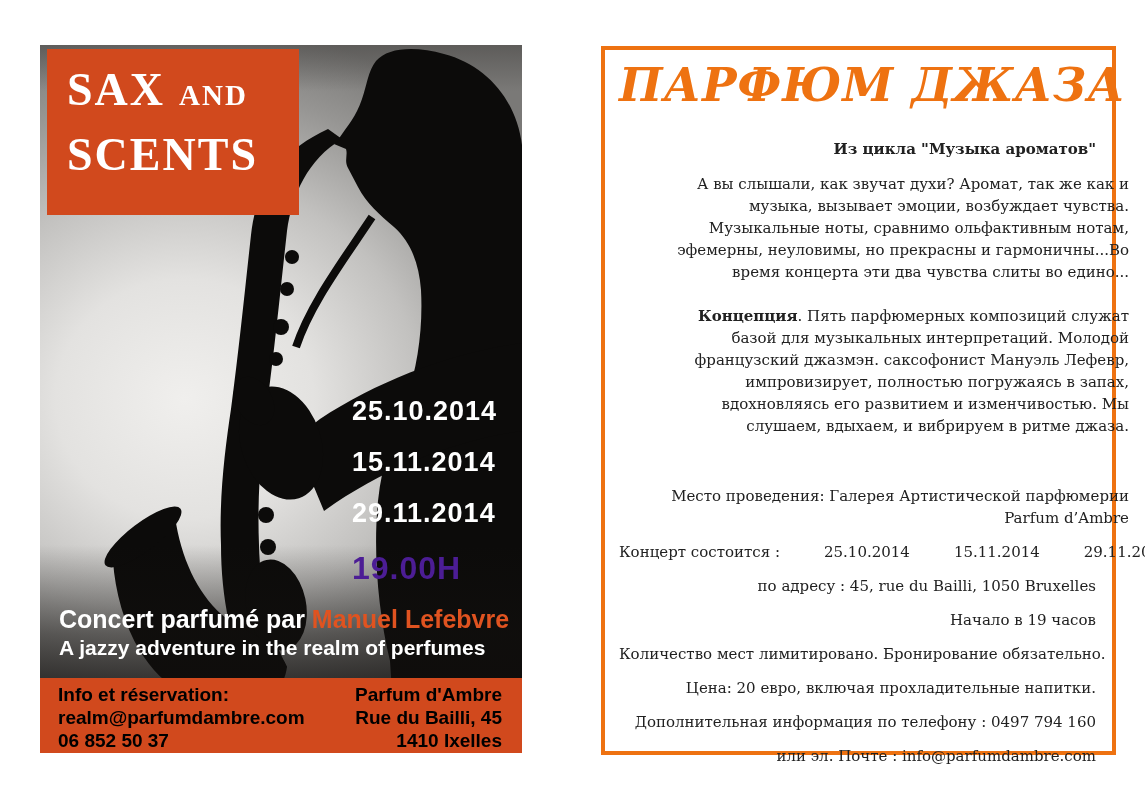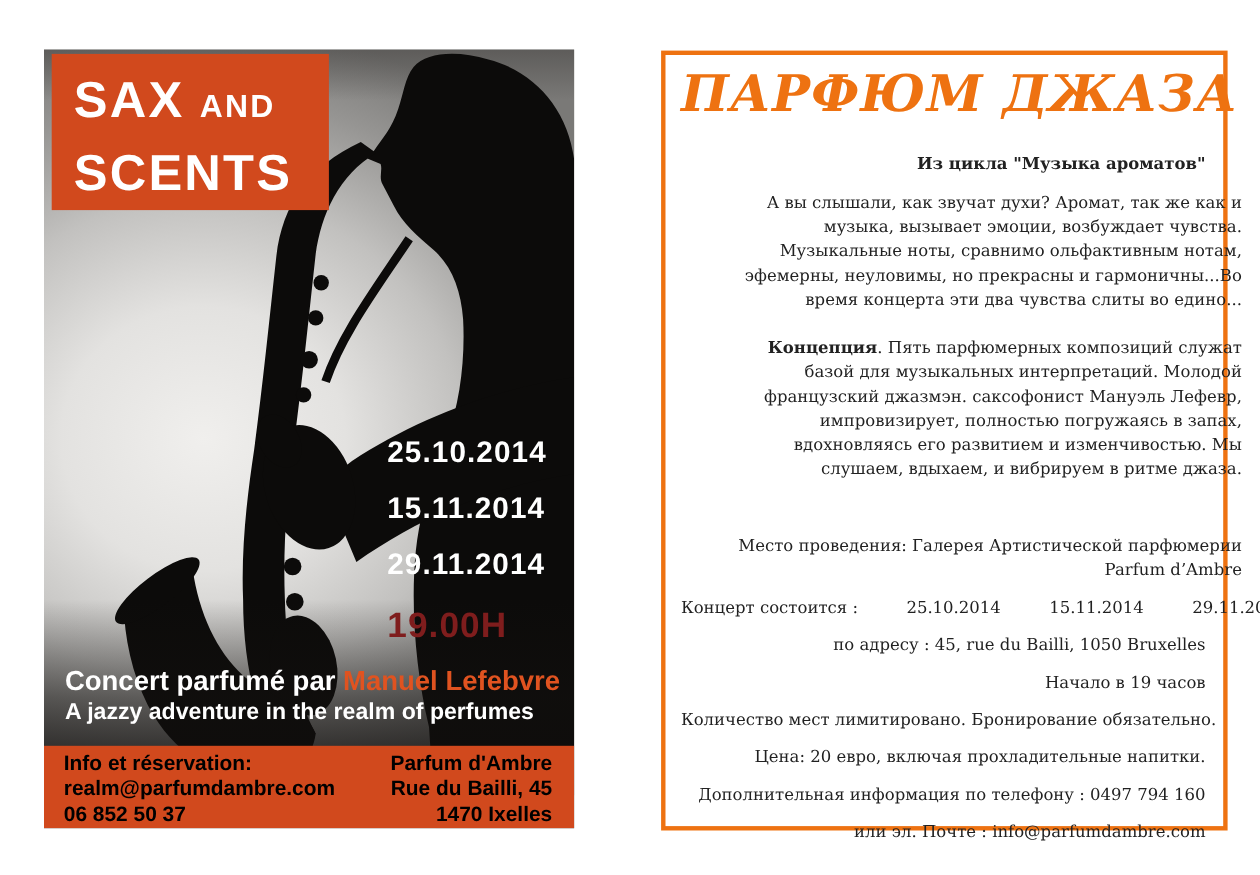--- a/index.html
+++ b/index.html
@@ -21,32 +21,32 @@
     position:absolute; left:0; top:0; width:100%; height:46px;
     background:linear-gradient(to bottom, rgba(70,68,66,0.55), rgba(70,68,66,0));
   }
   .photo svg { position:absolute; left:0; top:0; }
   .photo-bottom-shade {
     position:absolute; left:0; top:500px; width:100%; height:178px;
     background:linear-gradient(to bottom, rgba(18,16,14,0) 0%,
                rgba(18,16,14,0.55) 50%, rgba(14,12,11,0.93) 100%);
   }
   .banner {
-    position:absolute; left:7px; top:4px; width:252px; height:142px;
-    background:#d1491d; color:#ffffff; padding:10px 0 0 20px;
+    position:absolute; left:7px; top:4px; width:252px; height:166px;
+    background:#d1491d; color:#ffffff; padding:10px 0 0 20px;font-family:Liberation Serif, serif;
   }
   .banner-line1 { font-size:46px; font-weight:bold; letter-spacing:2px; line-height:62px; }
   .banner-and   { font-size:29px; font-weight:bold; letter-spacing:2px; margin-left:14px; }
   .banner-line2 { font-size:46px; font-weight:bold; letter-spacing:2px; line-height:58px; }
   .dates {
     position:absolute; left:312px; top:341px; color:#ffffff;
     font-weight:bold; font-size:27px;
   }
   .date-line { height:51px; line-height:51px; letter-spacing:1px; }
-  .time-line { height:56px; line-height:58px; font-size:32px; color:#7f1d1d; letter-spacing:1px; }
+  .time-line { height:56px; line-height:58px; font-size:32px; color:#4c1d95; letter-spacing:1px; }
   .concert-lines {
     position:absolute; left:19px; top:559px; width:450px; color:#ffffff;
   }
   .concert-l1 { font-size:25px; font-weight:bold; line-height:30px; white-space:nowrap; }
   .concert-l1 .perf-name { color:#e05320; }
   .concert-l2 { font-size:21px; font-weight:bold; line-height:27px; white-space:nowrap; }
   .poster-footer {
     position:absolute; left:0; top:633px; width:482px; height:75px;
     background:#d1491d; color:#000000; font-weight:bold; font-size:19px;
     display:flex; justify-content:space-between; padding:5px 20px 0 18px;
@@ -141,21 +141,21 @@
 
   <div class="poster-footer">
     <div class="pf-left">
       <div>Info et réservation:</div>
       <div>realm@parfumdambre.com</div>
       <div>06 852 50 37</div>
     </div>
     <div class="pf-right">
       <div>Parfum d'Ambre</div>
       <div>Rue du Bailli, 45</div>
-      <div>1470 Ixelles</div>
+      <div>1410 Ixelles</div>
     </div>
   </div>
 </div>
 
 <div class="flyer">
   <div class="flyer-title">ПАРФЮМ ДЖАЗА</div>
 
   <div class="flyer-subtitle">Из цикла "Музыка ароматов"</div>
 
   <div class="flyer-p">А вы слышали, как звучат духи? Аромат, так же как и музыка, вызывает эмоции, возбуждает чувства. Музыкальные ноты,  сравнимо ольфактивным нотам, эфемерны, неуловимы,  но прекрасны и гармоничны...Во время концерта эти два чувства слиты во едино...</div>

